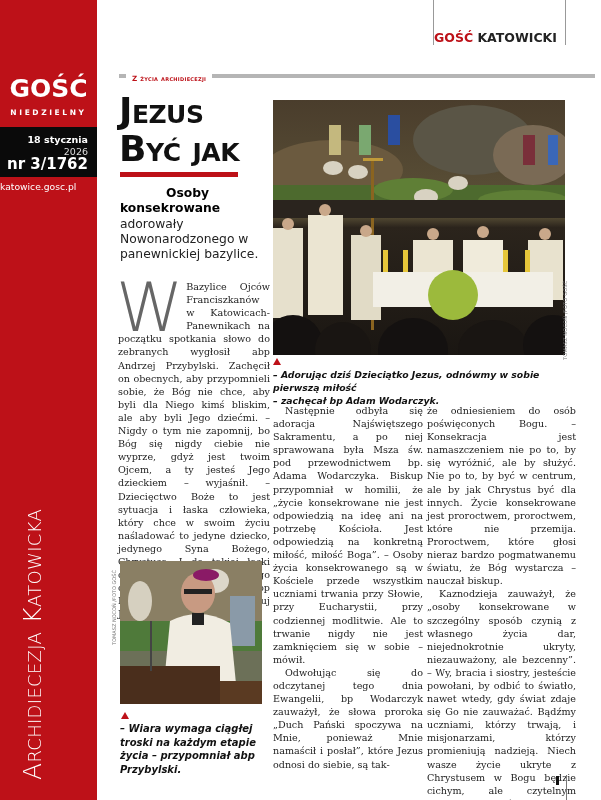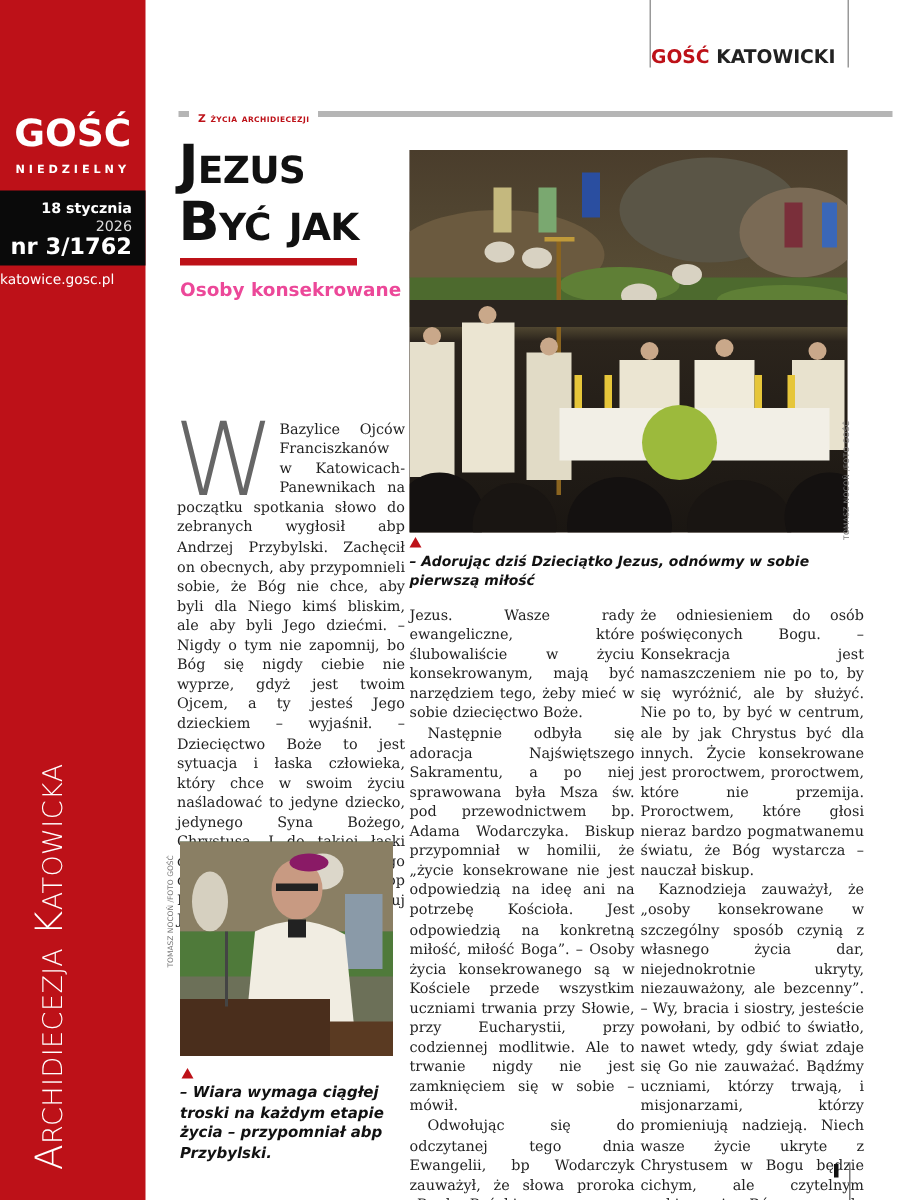--- a/index.html
+++ b/index.html
@@ -27,21 +27,21 @@
   
   .section-row { position:absolute; left:119px; top:74px; width:476px; height:10px; display:flex; }
   .section-sq { width:7px; height:4px; background:#b5b5b5; margin-right:6px; }
   .section-label { color:#bd1118; font-family:"DejaVu Sans", sans-serif; font-weight:bold; font-size:7.2px; letter-spacing:0.3px; margin-right:6px; white-space:nowrap; font-variant:small-caps; text-transform:none; }
   .section-line { flex:1; height:4px; background:#b5b5b5; }
 
   .headline { position:absolute; left:119px; top:92px; width:160px; font-family:"DejaVu Sans", sans-serif; font-weight:bold; font-size:36px; line-height:38px; color:#111; font-variant:small-caps; letter-spacing:-0.5px; }
   .head-redbar { position:absolute; left:120px; top:172px; width:118px; height:5px; background:#bd1118; }
 
   .lead { position:absolute; left:120px; top:186px; width:160px; font-family:"DejaVu Sans", sans-serif; font-size:12.3px; line-height:15.3px; color:#222; }
-  .lead b { color:#ec4899; }
+  .lead b { color:#000000;margin-left:46px; }
 
   
   .photo-main { position:absolute; left:273px; top:100px; width:292px; height:255px; overflow:hidden; background:#3a2e22; }
   .photo-credit-main { position:absolute; left:562px; top:360px; transform-origin:0 0; transform:rotate(-90deg); font-family:"DejaVu Sans", sans-serif; font-size:5px; color:#777; white-space:nowrap; letter-spacing:0.2px; }
   .tri { width:0; height:0; border-left:4px solid transparent; border-right:4px solid transparent; border-bottom:7px solid #bd1118; position:absolute; }
   .caption-main { position:absolute; left:273px; top:368px; width:310px; font-family:"DejaVu Sans", sans-serif; font-weight:bold; font-style:italic; font-size:9.3px; line-height:13px; color:#111; }
 
   
   .col { position:absolute; font-family:"DejaVu Serif", serif; font-size:9.6px; line-height:13.1px; color:#222; text-align:justify; }
   .col p { margin:0; }
@@ -90,20 +90,21 @@
 </div>
 
 <div class="headline">
   <div>Jezus</div>
   <div>Być jak</div>
 </div>
 <div class="head-redbar"></div>
 
 <div class="lead">
   <b>Osoby konsekrowane</b><br>
+  <span>adorowały Nowonarodzonego w panewnickiej bazylice.</span>
 </div>
 
 <div class="photo-main">
   <svg width="292" height="255" viewBox="0 0 292 255">
     <defs>
       <linearGradient id="bg1" x1="0" y1="0" x2="0" y2="1">
         <stop offset="0" stop-color="#4a3d2c"></stop>
         <stop offset="0.45" stop-color="#5c5238"></stop>
         <stop offset="0.5" stop-color="#2b241c"></stop>
         <stop offset="1" stop-color="#1a1612"></stop>
@@ -160,20 +161,21 @@
     <ellipse cx="70" cy="250" rx="28" ry="28" fill="#191512"></ellipse>
     <ellipse cx="140" cy="250" rx="35" ry="32" fill="#141110"></ellipse>
     <ellipse cx="220" cy="250" rx="35" ry="30" fill="#191512"></ellipse>
     <ellipse cx="280" cy="245" rx="30" ry="30" fill="#141110"></ellipse>
   </svg>
 </div>
 <div class="photo-credit-main">TOMASZ NOCOŃ /FOTO GOŚĆ</div>
 <div class="tri" style="left:273px; top:358px;"></div>
 <div class="caption-main">
   <div>– Adorując dziś Dzieciątko Jezus, odnówmy w sobie pierwszą miłość</div>
+  <div>– zachęcał bp Adam Wodarczyk.</div>
 </div>
 
 <div class="col col1">
   <p>
     <span class="dropcap">W</span>
     <span>Bazylice Ojców Franciszkanów w Katowicach-Panewnikach na początku spotkania słowo do zebranych wygłosił abp Andrzej Przybylski. Zachęcił on obecnych, aby przypomnieli sobie, że Bóg nie chce, aby byli dla Niego kimś bliskim, ale aby byli Jego dziećmi. – Nigdy o tym nie zapomnij, bo Bóg się nigdy ciebie nie wyprze, gdyż jest twoim Ojcem, a ty jesteś Jego dzieckiem – wyjaśnił. – Dziecięctwo Boże to jest sytuacja i łaska człowieka, który chce w swoim życiu naśladować to jedyne dziecko, jedynego Syna Bożego, Chrystusa. I do takiej łaski dziecięctwa Bożego dojrzewajmy – mówił abp Przybylski i dodał: – Naśladuj Jezusa. Bądź jak</span>
   </p>
 </div>
 
 <div class="photo-small">
@@ -194,21 +196,20 @@
     <rect x="0" y="105" width="100" height="38" fill="#4a2e1c"></rect>
     <rect x="100" y="120" width="42" height="23" fill="#5a3a22"></rect>
     <rect x="30" y="60" width="2" height="50" fill="#444"></rect>
   </svg>
 </div>
 <div class="photo-credit-small">TOMASZ NOCOŃ /FOTO GOŚĆ</div>
 <div class="tri" style="left:121px; top:712px;"></div>
 <div class="caption-small">– Wiara wymaga ciągłej troski na każdym etapie życia – przypomniał abp Przybylski.</div>
 
 <div class="col col2">
-  <p>Jezus. Wasze rady ewangeliczne, które ślubowaliście w życiu konsekrowanym, mają być narzędziem tego, żeby mieć w sobie dziecięctwo Boże.</p>
   <p class="ind">Następnie odbyła się adoracja Najświętszego Sakramentu, a po niej sprawowana była Msza św. pod przewodnictwem bp. Adama Wodarczyka. Biskup przypomniał w homilii, że „życie konsekrowane nie jest odpowiedzią na ideę ani na potrzebę Kościoła. Jest odpowiedzią na konkretną miłość, miłość Boga”. – Osoby życia konsekrowanego są w Kościele przede wszystkim uczniami trwania przy Słowie, przy Eucharystii, przy codziennej modlitwie. Ale to trwanie nigdy nie jest zamknięciem się w sobie – mówił.</p>
   <p class="ind">Odwołując się do odczytanej tego dnia Ewangelii, bp Wodarczyk zauważył, że słowa proroka „Duch Pański spoczywa na Mnie, ponieważ Mnie namaścił i posłał”, które Jezus odnosi do siebie, są tak-</p>
 </div>
 
 <div class="col col3">
   <p>że odniesieniem do osób poświęconych Bogu. – Konsekracja jest namaszczeniem nie po to, by się wyróżnić, ale by służyć. Nie po to, by być w centrum, ale by jak Chrystus być dla innych. Życie konsekrowane jest proroctwem, proroctwem, które nie przemija. Proroctwem, które głosi nieraz bardzo pogmatwanemu światu, że Bóg wystarcza – nauczał biskup.</p>
   <p class="ind">Kaznodzieja zauważył, że „osoby konsekrowane w szczególny sposób czynią z własnego życia dar, niejednokrotnie ukryty, niezauważony, ale bezcenny”. – Wy, bracia i siostry, jesteście powołani, by odbić to światło, nawet wtedy, gdy świat zdaje się Go nie zauważać. Bądźmy uczniami, którzy trwają, i misjonarzami, którzy promieniują nadzieją. Niech wasze życie ukryte z Chrystusem w Bogu będzie cichym, ale czytelnym znakiem, że Bóg naprawdę zamieszkał pośród nas – życzył zgromadzonym biskup.</p>
 
 </div>
 

